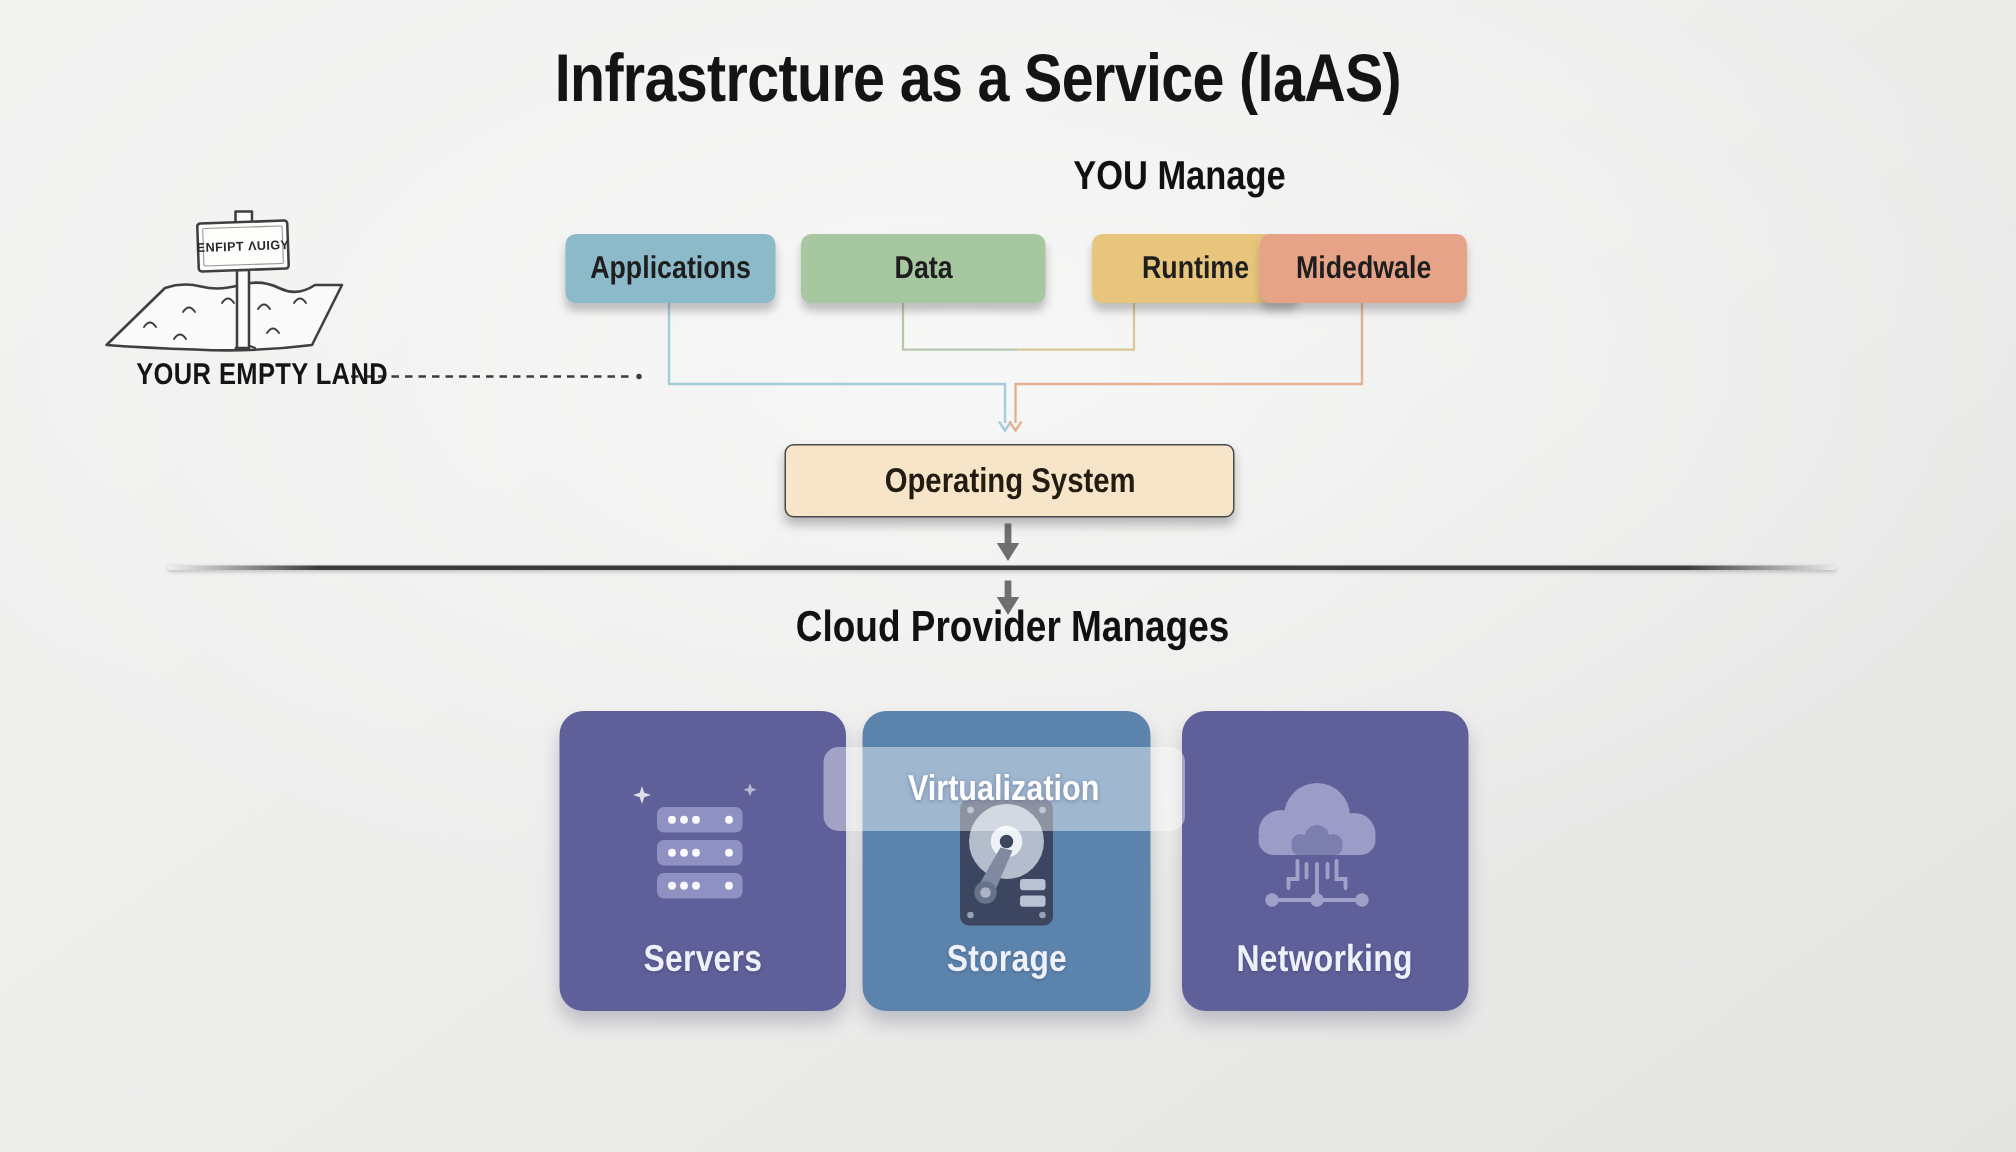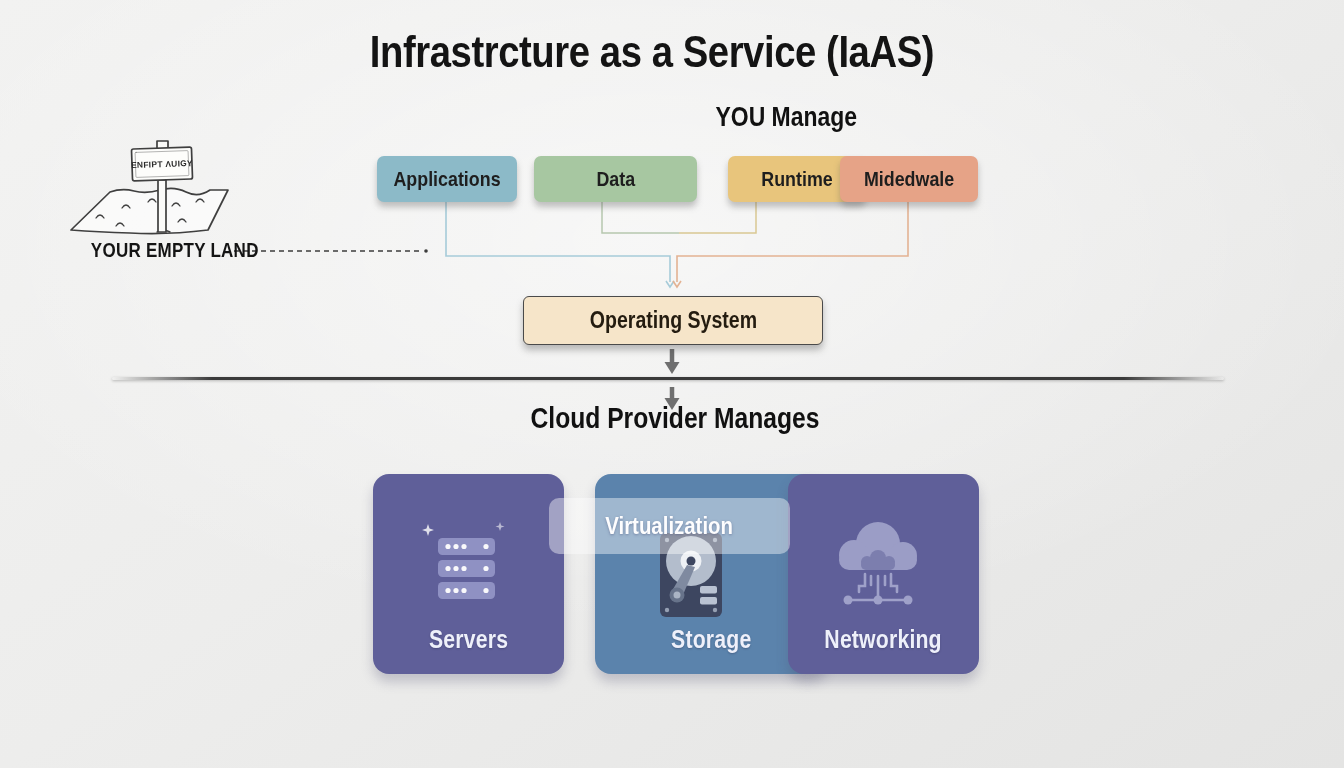--- a/index.html
+++ b/index.html
@@ -28,21 +28,21 @@
     box-shadow:0 5px 7px rgba(70,70,70,.35);}
   .divider{position:absolute;left:112px;top:377px;width:1112px;height:3px;z-index:1;
     border-radius:2px;
     background:linear-gradient(to right,rgba(58,58,58,0),#3a3a3a 9%,#3a3a3a 91%,rgba(58,58,58,0));
     box-shadow:0 1px 3px rgba(0,0,0,.25);}
   .cloud-heading{position:absolute;left:480px;width:390px;top:402px;text-align:center;
     font-size:29px;font-weight:bold;color:#111;}
   .card{position:absolute;top:474px;height:200px;border-radius:16px;z-index:1;
     box-shadow:0 8px 12px rgba(80,80,110,.28);}
   .card-servers{left:373px;width:191px;}
-  .card-storage{left:595px;width:192px;padding-left:40px;}
+  .card-storage{left:575px;width:192px;}
   .card-networking{left:778px;width:191px;margin-left:10px;}
   .card-label{position:absolute;bottom:20px;left:0;width:100%;text-align:center;
     font-size:25px;font-weight:bold;color:#eef0fa;letter-spacing:.2px;
     text-shadow:0 1px 2px rgba(30,30,60,.3);}
   .card-icon{position:absolute;}
   .virt-band{position:absolute;left:549px;top:498px;width:241px;height:56px;z-index:5;
     background:rgba(255,255,255,.42);border-radius:10px;
     display:flex;align-items:center;justify-content:center;
     font-size:24px;font-weight:bold;color:#fdfdfe;
     text-shadow:0 1px 3px rgba(80,90,130,.55);}

